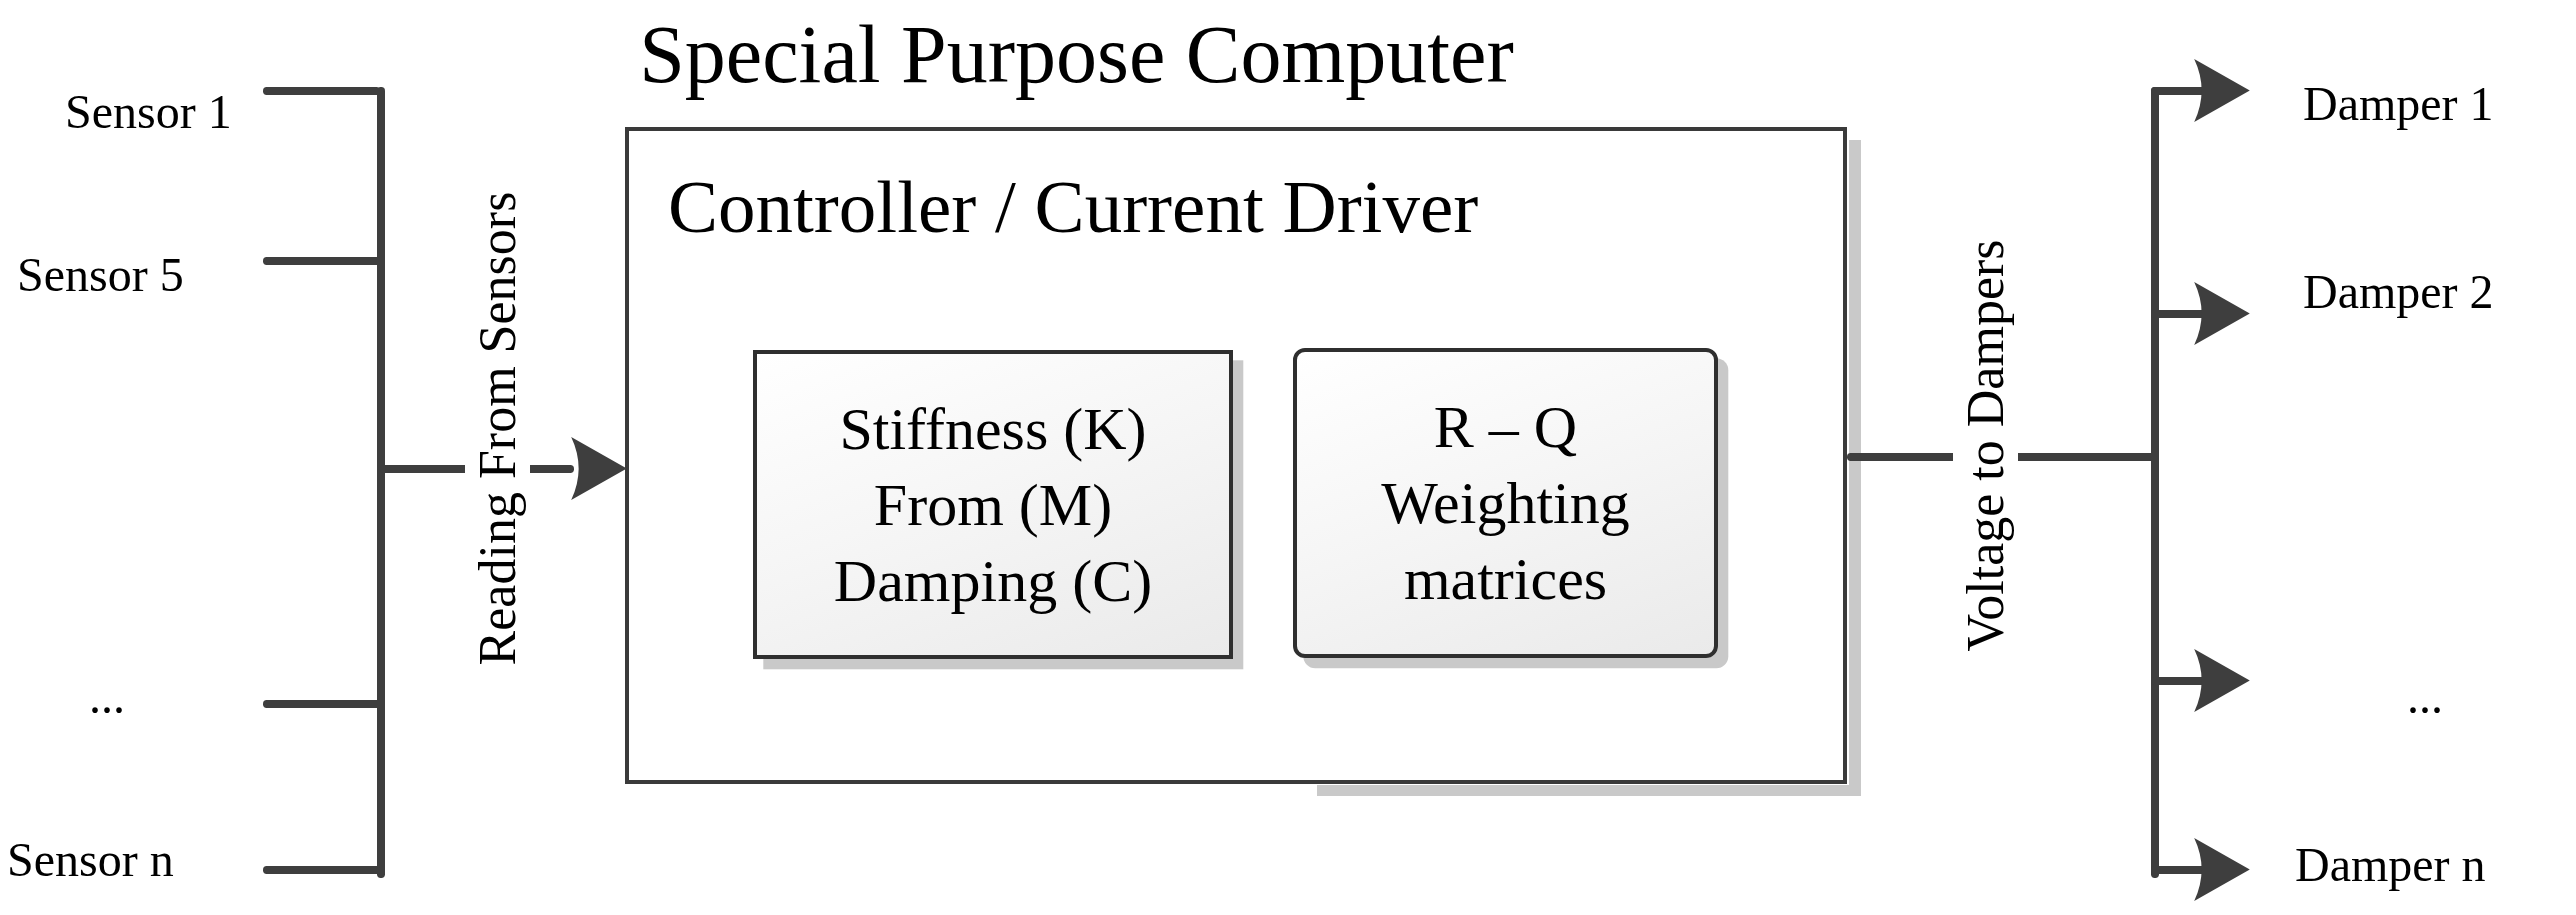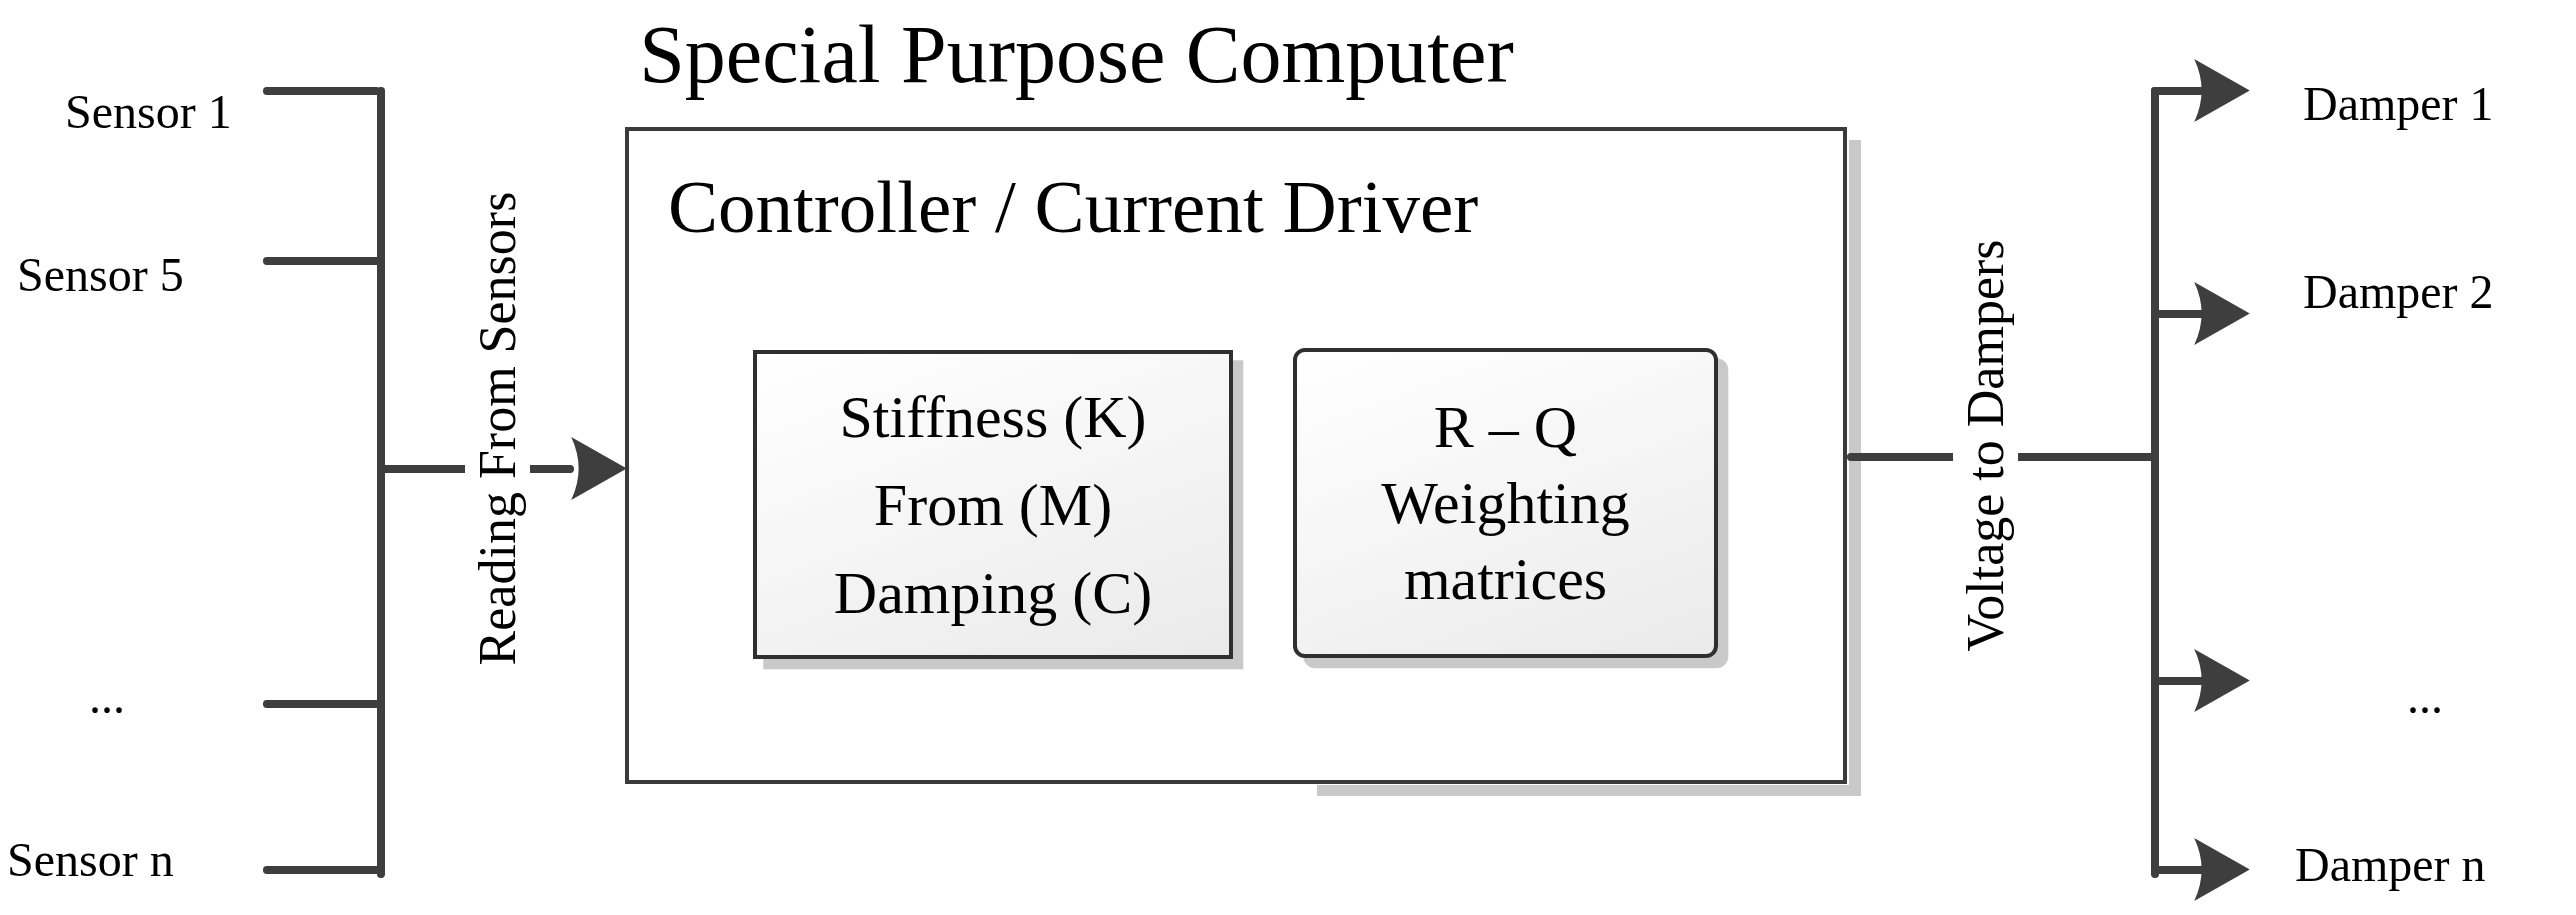--- a/index.html
+++ b/index.html
@@ -22,21 +22,21 @@
   }
   .shadow{position:absolute;background:#c9c9c9;}
   .inner-box{
     position:absolute;width:480px;height:309px;box-sizing:border-box;
     border:4.7px solid #2f2f2f;
     background:linear-gradient(160deg,#ffffff 0%,#f6f6f6 45%,#eaeaea 100%);
     box-shadow:10.3px 10.3px 0 #c9c9c9;
     display:flex;flex-direction:column;align-items:center;justify-content:center;
     text-align:center;font-size:60px;line-height:76px;
   }
-  #inner-box-1{left:753px;top:350px;gap:12px;}
+  #inner-box-1{left:753px;top:350px;}
   #inner-box-2{left:1293px;top:348px;width:425px;height:310px;border-radius:12px;}
   
   .title{
     position:absolute;left:615px;top:7.5px;width:923px;height:93px;
     line-height:93px;font-size:82px;text-align:center;white-space:nowrap;
   }
   .controller-label{
     position:absolute;left:668px;top:160px;height:93px;line-height:93px;
     font-size:75px;white-space:nowrap;
   }

